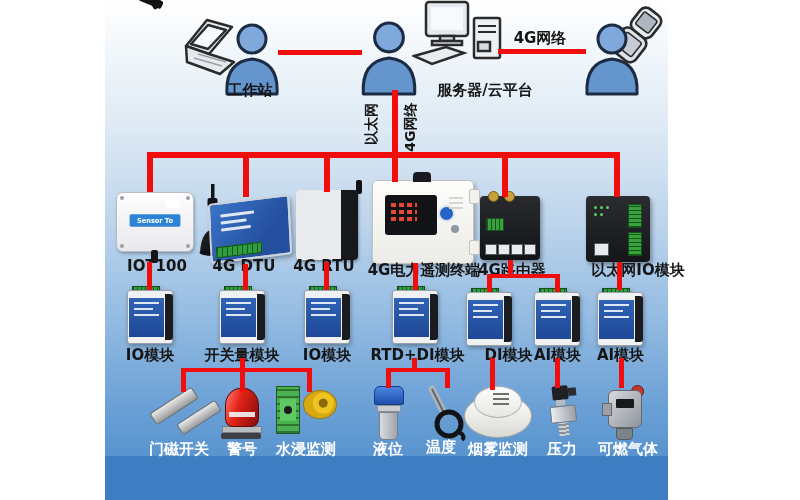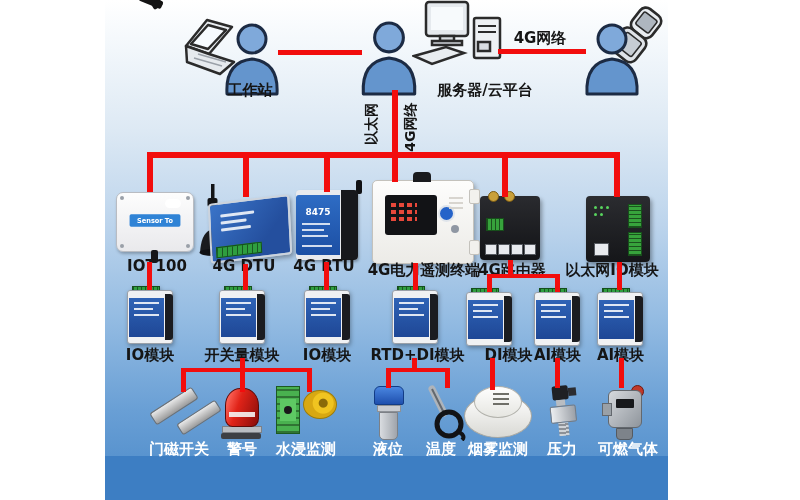--- a/index.html
+++ b/index.html
@@ -219,27 +219,20 @@
       <div class="dtu-line" style="top:17px;width:26px;"></div>
       <div class="dtu-line" style="top:24px;width:30px;"></div>
       <div class="dtu-green"></div>
     </div>
   </div>
   <div class="lbl lbl-big" style="left:199px;top:258px;width:90px;">4G DTU</div>
 
   <div class="dev" style="left:296px;top:190px;">
     <div class="rtu-box">
       <div class="rtu-ant"></div>
-      <div class="rtu-blue">
-        <div class="rtu-badge">8475</div>
-        <div class="rtu-l" style="top:28px;width:28px;"></div>
-        <div class="rtu-l" style="top:34px;width:22px;"></div>
-        <div class="rtu-l" style="top:40px;width:26px;"></div>
-        <div class="rtu-l" style="top:50px;width:30px;"></div>
-      </div>
       <div class="rtu-black"></div>
     </div>
   </div>
   <div class="lbl lbl-big" style="left:279px;top:258px;width:90px;">4G RTU</div>
 
   <div class="dev" style="left:372px;top:180px;">
     <div class="meter-box">
       <div class="meter-knob"></div>
       <div class="meter-screen">
         <div class="seg"></div>
@@ -275,21 +268,21 @@
       <div class="ethio-term" style="top:8px;"></div>
       <div class="ethio-term" style="top:36px;"></div>
       <div class="led" style="left:8px;top:10px;"></div>
       <div class="led" style="left:14px;top:10px;"></div>
       <div class="led" style="left:20px;top:10px;"></div>
       <div class="led" style="left:8px;top:17px;"></div>
       <div class="led" style="left:14px;top:17px;"></div>
       <div class="ethio-port"></div>
     </div>
   </div>
-  <div class="lbl lbl-big" style="left:562px;top:262px;width:100px;">以太网IO模块</div>
+  <div class="lbl lbl-big" style="left:588px;top:262px;width:100px;">以太网IO模块</div>
 
   <div class="wire" style="left:147px;top:262px;width:5px;height:28px;"></div>
   <div class="wire" style="left:243px;top:264px;width:5px;height:26px;"></div>
   <div class="wire" style="left:324px;top:262px;width:5px;height:28px;"></div>
   <div class="wire" style="left:413px;top:263px;width:5px;height:27px;"></div>
   <div class="wire" style="left:508px;top:260px;width:5px;height:16px;"></div>
   <div class="wire" style="left:487px;top:274px;width:73px;height:4px;"></div>
   <div class="wire" style="left:487px;top:274px;width:5px;height:18px;"></div>
   <div class="wire" style="left:555px;top:274px;width:5px;height:18px;"></div>
   <div class="wire" style="left:617px;top:262px;width:5px;height:28px;"></div>
@@ -440,18 +433,18 @@
         <div class="scr"></div>
         <div class="nub"></div>
       </div>
     <div class="snout"></div>
   </div>
 
   <div class="lbl-white" style="left:143px;top:441px;width:72px;">门磁开关</div>
   <div class="lbl-white" style="left:212px;top:441px;width:60px;">警号</div>
   <div class="lbl-white" style="left:268px;top:441px;width:76px;">水浸监测</div>
   <div class="lbl-white" style="left:358px;top:441px;width:60px;">液位</div>
-  <div class="lbl-white" style="left:411px;top:441px;width:60px;">温度</div>
+  <div class="lbl-white" style="left:411px;top:441px;width:60px;font-family:Liberation Mono, monospace;">温度</div>
   <div class="lbl-white" style="left:460px;top:441px;width:76px;">烟雾监测</div>
   <div class="lbl-white" style="left:532px;top:441px;width:60px;">压力</div>
   <div class="lbl-white" style="left:592px;top:441px;width:72px;">可燃气体</div>
 
 </div>
 
 </body></html>

